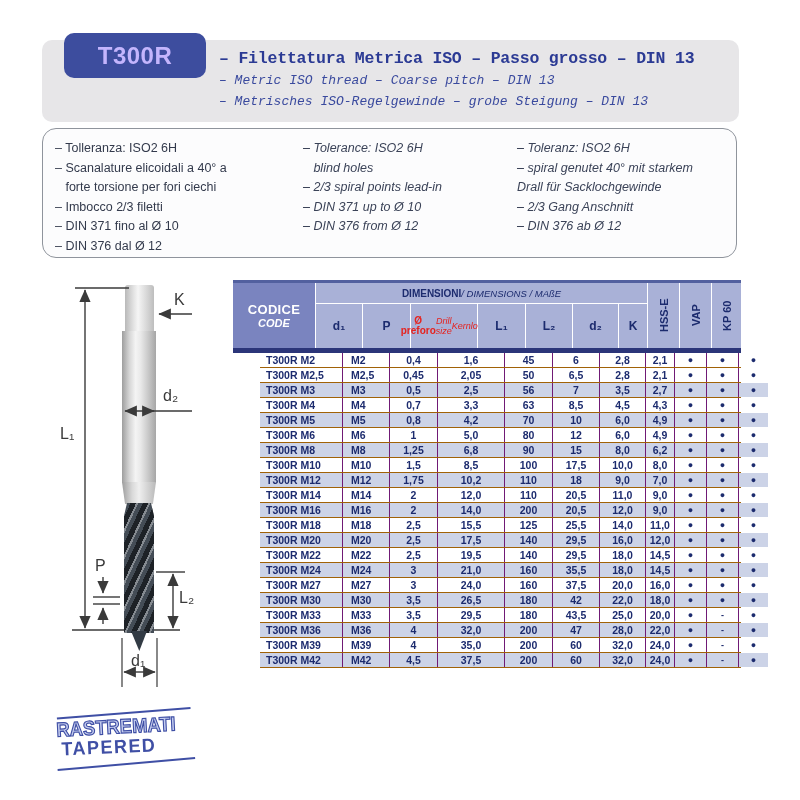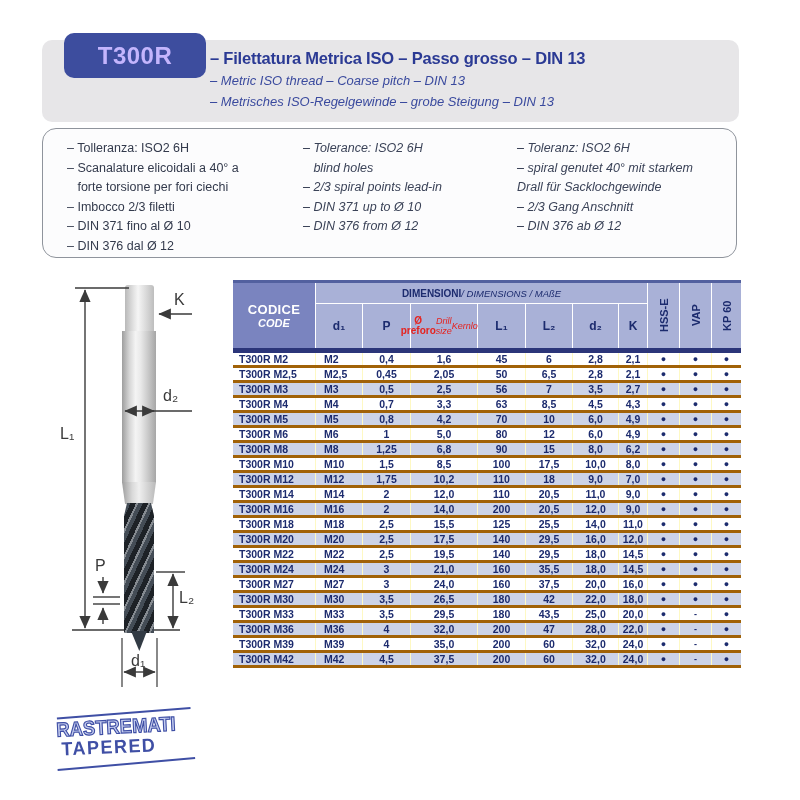--- a/index.html
+++ b/index.html
@@ -7,28 +7,28 @@
     width:800px;height:800px;position:relative;background:#ffffff;
     font-family:"Liberation Sans",sans-serif;overflow:hidden;
     -webkit-font-smoothing:antialiased;
   }
   
   .panel-top{position:absolute;left:42px;top:40px;width:697px;height:82px;
     background:#e7e6e8;border-radius:10px;}
   .code-box{position:absolute;left:64px;top:33px;width:142px;height:45px;
     background:#3d4d9e;border-radius:10px;display:flex;align-items:center;justify-content:center;
     color:#c4b5fd;font-size:24px;font-weight:bold;letter-spacing:.5px;}
-  .title-block{position:absolute;left:210px;top:49px;}
+  .title-block{position:absolute;left:219px;top:49px;font-family:Liberation Mono, monospace;}
   .title-main{font-size:16.5px;font-weight:bold;color:#2b3a94;letter-spacing:-.2px;}
   .title-sub{font-size:13px;font-style:italic;color:#3a4a9e;margin-top:5px;line-height:16px;}
   
   .panel-feat{position:absolute;left:42px;top:128px;width:695px;height:130px;
     background:#fcfcfd;border:1.5px solid #8f949c;border-radius:14px;box-sizing:border-box;}
   .feat-col{position:absolute;top:10px;font-size:12.5px;line-height:19.5px;color:#333a4c;}
-  .feat-col.it{left:24px;}
+  .feat-col.it{left:12px;}
   .feat-col.en{left:260px;font-style:italic;color:#3b4358;}
   .feat-col.de{left:474px;font-style:italic;color:#3b4358;}
   .feat-line{white-space:pre;}
   
   .diagram{position:absolute;left:55px;top:265px;width:180px;height:440px;}
   .diagram svg{position:absolute;left:0;top:0;pointer-events:none;}
   .tap-square{position:absolute;left:70px;top:20px;width:29px;height:48px;border-radius:3px 3px 0 0;
     background:linear-gradient(90deg,#b9b9b9 0%,#e3e3e3 30%,#f5f5f5 45%,#dcdcdc 70%,#bdbdbd 100%);}
   .tap-shank{position:absolute;left:67px;top:66px;width:34px;height:152px;
     background:linear-gradient(90deg,#9e9e9e 0%,#d6d6d6 22%,#f4f4f4 40%,#e9e9e9 55%,#bdbdbd 85%,#a6a6a6 100%);}
@@ -65,22 +65,22 @@
   .hc-dims .rest{font-style:italic;font-size:9.5px;}
   .hc-sym{font-size:12px;font-weight:bold;}
   .hc-drill{flex-direction:row;line-height:10.5px;}
   .hc-drill .r1{color:#e5231f;font-weight:bold;font-size:10px;}
   .hc-drill .r2{color:#e5231f;font-style:italic;font-size:9px;}
   .hc-rot{grid-row:1/3;writing-mode:vertical-rl;transform:rotate(180deg);
     font-size:11px;font-weight:bold;}
   .rot9{grid-column:9;} .rot10{grid-column:10;} .rot11{grid-column:11;}
   .navy-bar{height:5px;background:#2b3579;}
   .tbody{}
-  .trow{display:grid;height:15px;box-sizing:border-box;border-bottom:3px solid #a16207;
-    background:#fef9c3;}
+  .trow{display:grid;height:15px;box-sizing:border-box;border-bottom:1px solid #a16207;
+    background:#701a75;margin-left:27px;}
   .tcell{background:#ffffff;display:flex;align-items:center;justify-content:center;
     font-size:10.5px;font-weight:bold;color:#1c2b6e;overflow:hidden;}
   .trow.shaded .tcell{background:#ccd3e7;}
   .c-code{justify-content:flex-start;padding-left:6px;box-sizing:border-box;}
   .c-d1{justify-content:flex-start;padding-left:8px;box-sizing:border-box;}
   .mark{font-size:9px;}
   .dim-label{font-family:"Liberation Sans",sans-serif;}
 </style>
 </head>
 <body>

